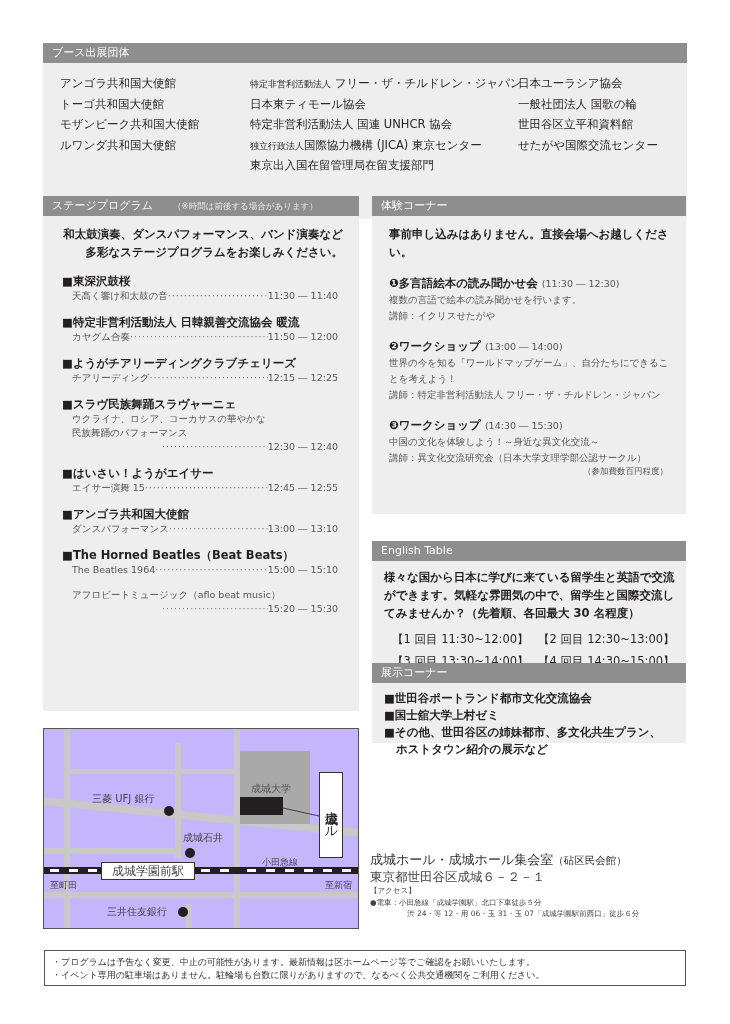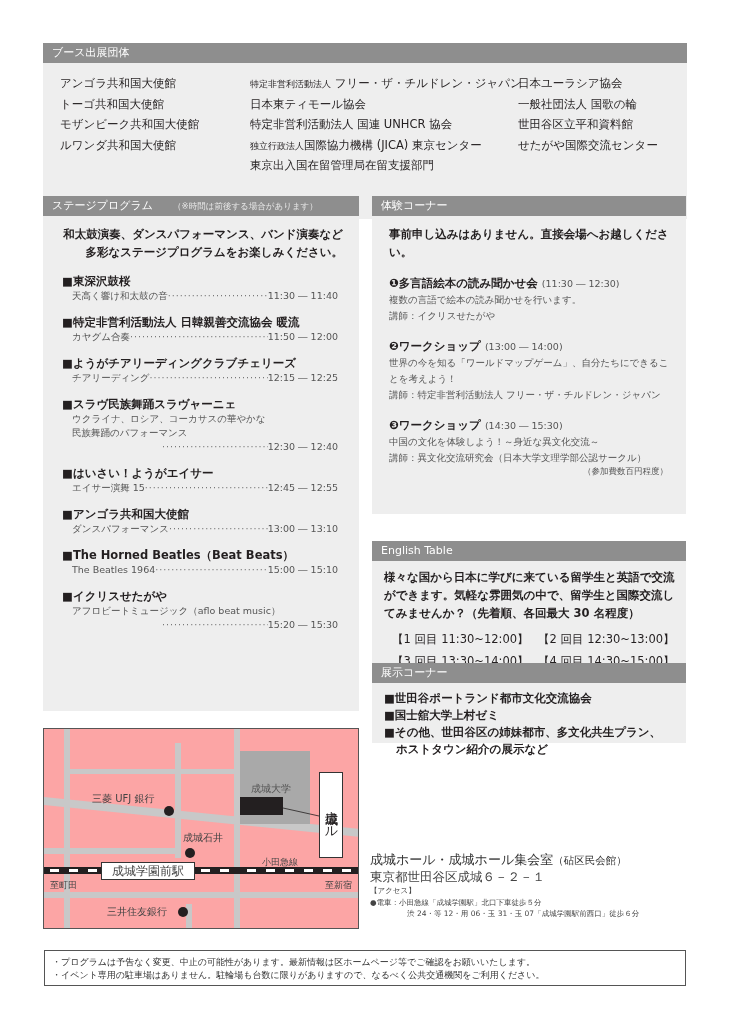--- a/index.html
+++ b/index.html
@@ -50,21 +50,21 @@
     .en-body { font-size: 11.5px; font-weight: bold; line-height: 18px; padding: 7px 8px 0 12px; }
     .en-slots { font-size: 11.5px; line-height: 22px; padding: 6px 0 0 20px; white-space: nowrap; }
     .en-slots .slot { display: inline-block; width: 146px; }
 
     
     #tenji { left: 372px; top: 663px; width: 314px; height: 80px; }
     .tj-list { padding: 7px 25px 0 12px; font-size: 11.5px; font-weight: bold; line-height: 17px; }
     .tj-list .indent { padding-left: 12px; }
 
     
-    #map { position: absolute; left: 43px; top: 728px; width: 316px; height: 201px; border: 1.5px solid #555; background: #fca5a5; overflow: hidden; }
+    #map { position: absolute; left: 43px; top: 728px; width: 316px; height: 201px; border: 1.5px solid #555; background: #c4b5fd; overflow: hidden; }
     #map .lbl { position: absolute; font-size: 10px; color: #444; white-space: nowrap; }
 
     
     #address { position: absolute; left: 370px; top: 843px; width: 320px; margin-top: 8px; }
     .addr-name { font-size: 13px; color: #333; line-height: 17px; white-space: nowrap; }
     .addr-name .sub { font-size: 10.5px; }
     .addr-line { font-size: 12.5px; color: #444; line-height: 16px; white-space: nowrap; }
     .addr-small { font-size: 7.5px; color: #444; line-height: 11.5px; white-space: nowrap; }
     .addr-small.indent { padding-left: 37px; }
 
@@ -156,21 +156,20 @@
     </div>
     <div class="stage-item">
       <div class="title"><span class="sq">■</span><span>The Horned Beatles（Beat Beats）</span></div>
       <div class="sub lead">
           <span class="desc">The Beatles 1964</span>
           <span class="dots">··································································</span>
           <span class="time">15:00 ― 15:10</span>
         </div>
     </div>
     <div class="stage-item">
-      <div class="title"><span class="sq">■</span><span>イクリスせたがや</span></div>
       <div class="sub">アフロビートミュージック（aflo beat music）</div>
       <div class="sub lead">
           <span class="desc"></span>
           <span class="dots" style="padding-left:90px">··································································</span>
           <span class="time">15:20 ― 15:30</span>
         </div>
     </div>
   </div>
 </section>
 

